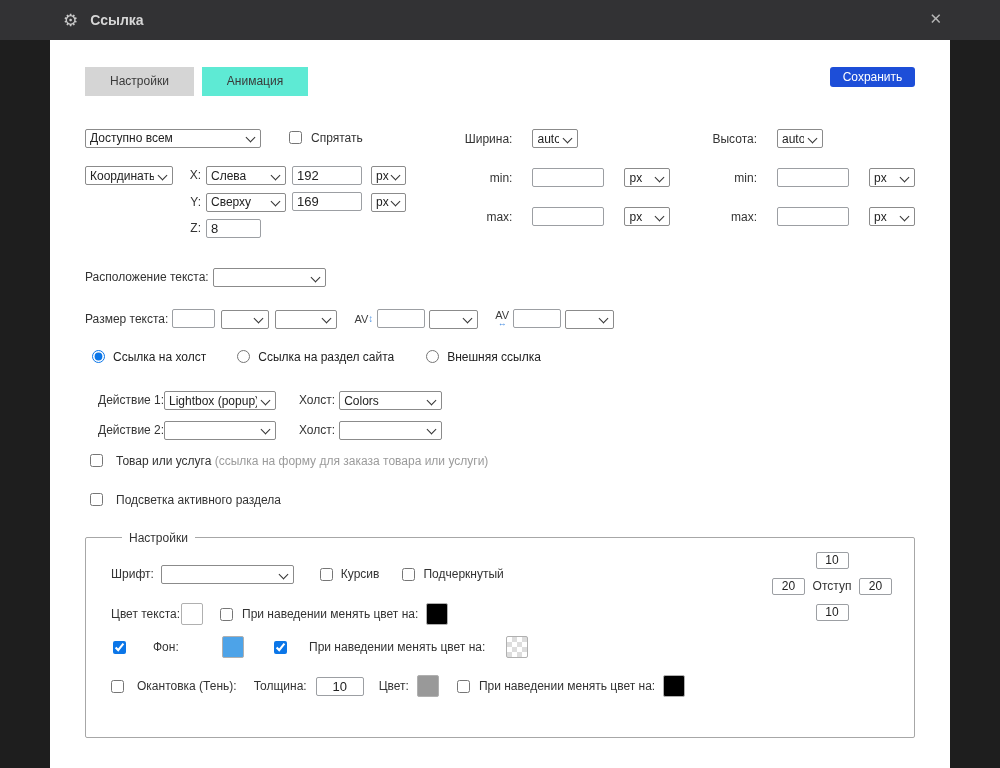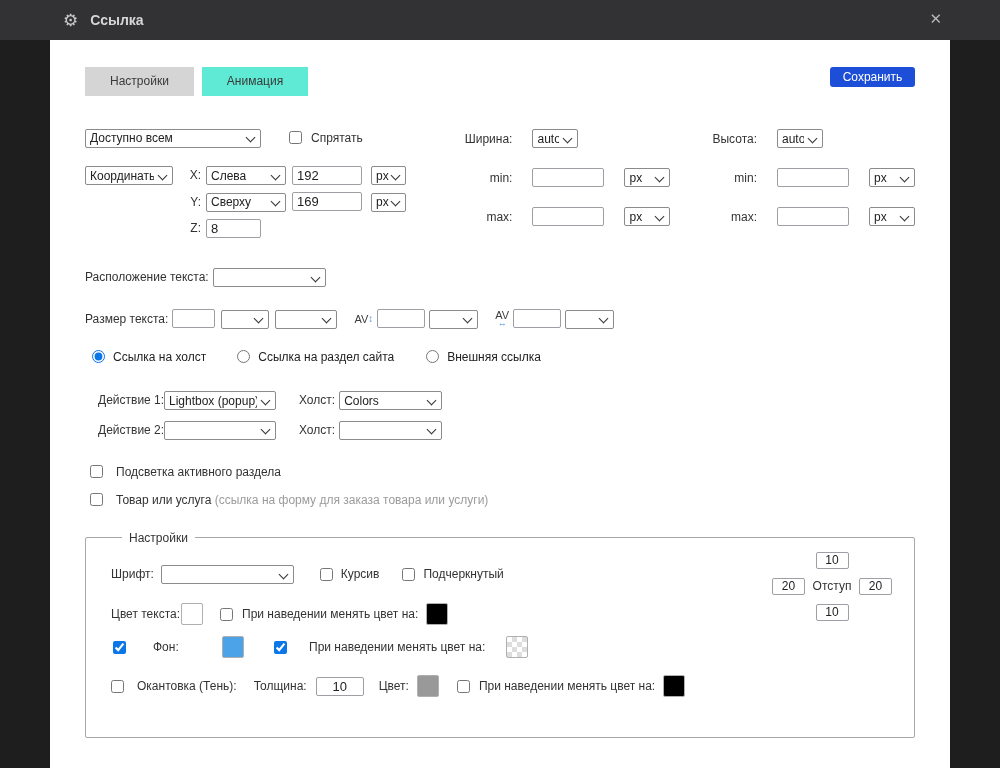--- a/index.html
+++ b/index.html
@@ -284,28 +284,28 @@
     <span class="lbl action-lbl">Действие 2:</span>
     <span class="sel-wrap action-sel">
       <select class="sel"><option></option></select>
     </span>
     <span class="lbl canvas-lbl">Холст:</span>
     <span class="sel-wrap canvas-sel">
       <select class="sel"><option></option></select>
     </span>
   </div>
 
+  <div class="row opt-row second">
+    <input type="checkbox" style="">
+    <span class="lbl"><span>Товар или услуга</span> <span class="hint">(ссылка на форму для заказа товара или услуги)</span></span>
+  </div>
+
   <div class="row opt-row">
     <input type="checkbox" style="">
     <span class="lbl">Подсветка активного раздела</span>
-  </div>
-
-  <div class="row opt-row second">
-    <input type="checkbox" style="">
-    <span class="lbl"><span>Товар или услуга</span> <span class="hint">(ссылка на форму для заказа товара или услуги)</span></span>
   </div>
 
   <fieldset class="settings">
     <legend>Настройки</legend>
 
     <div class="padding-cross">
       <input class="inp pc-inp" value="10" style="">
       <div class="pc-mid">
         <input class="inp pc-inp" value="20" style="">
         <span class="lbl">Отступ</span>

